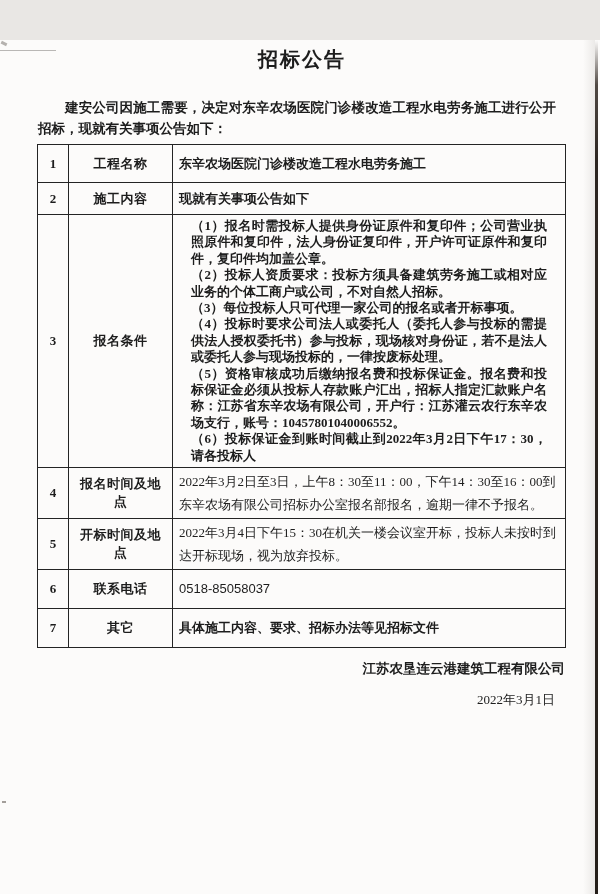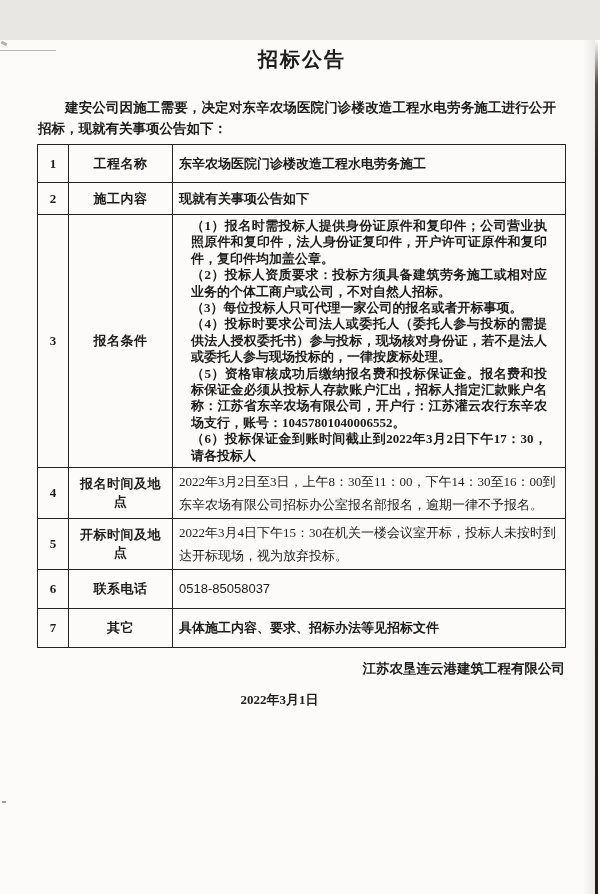--- a/index.html
+++ b/index.html
@@ -89,23 +89,23 @@
   tr.r4 td.content, tr.r5 td.content { font-weight: 400; line-height: 23px; }
   tr.r6 td.content { font-family: "Liberation Sans", "DejaVu Sans", sans-serif; font-size: 13px; }
   .signature {
     margin: 12px 35px 0 0;
     text-align: right;
     font-size: 13.5px;
     font-weight: 700;
   }
   .date {
     margin: 13px 45px 0 4px;
-    text-align: center;
+    text-align: right;
     font-size: 13px;
-    font-weight: 700;
+    font-weight: 400;
   }
 </style>
 </head>
 <body>
 
 <div class="page">
 
   <div class="tl-speck"></div>
   <div class="tl-line"></div>
 

